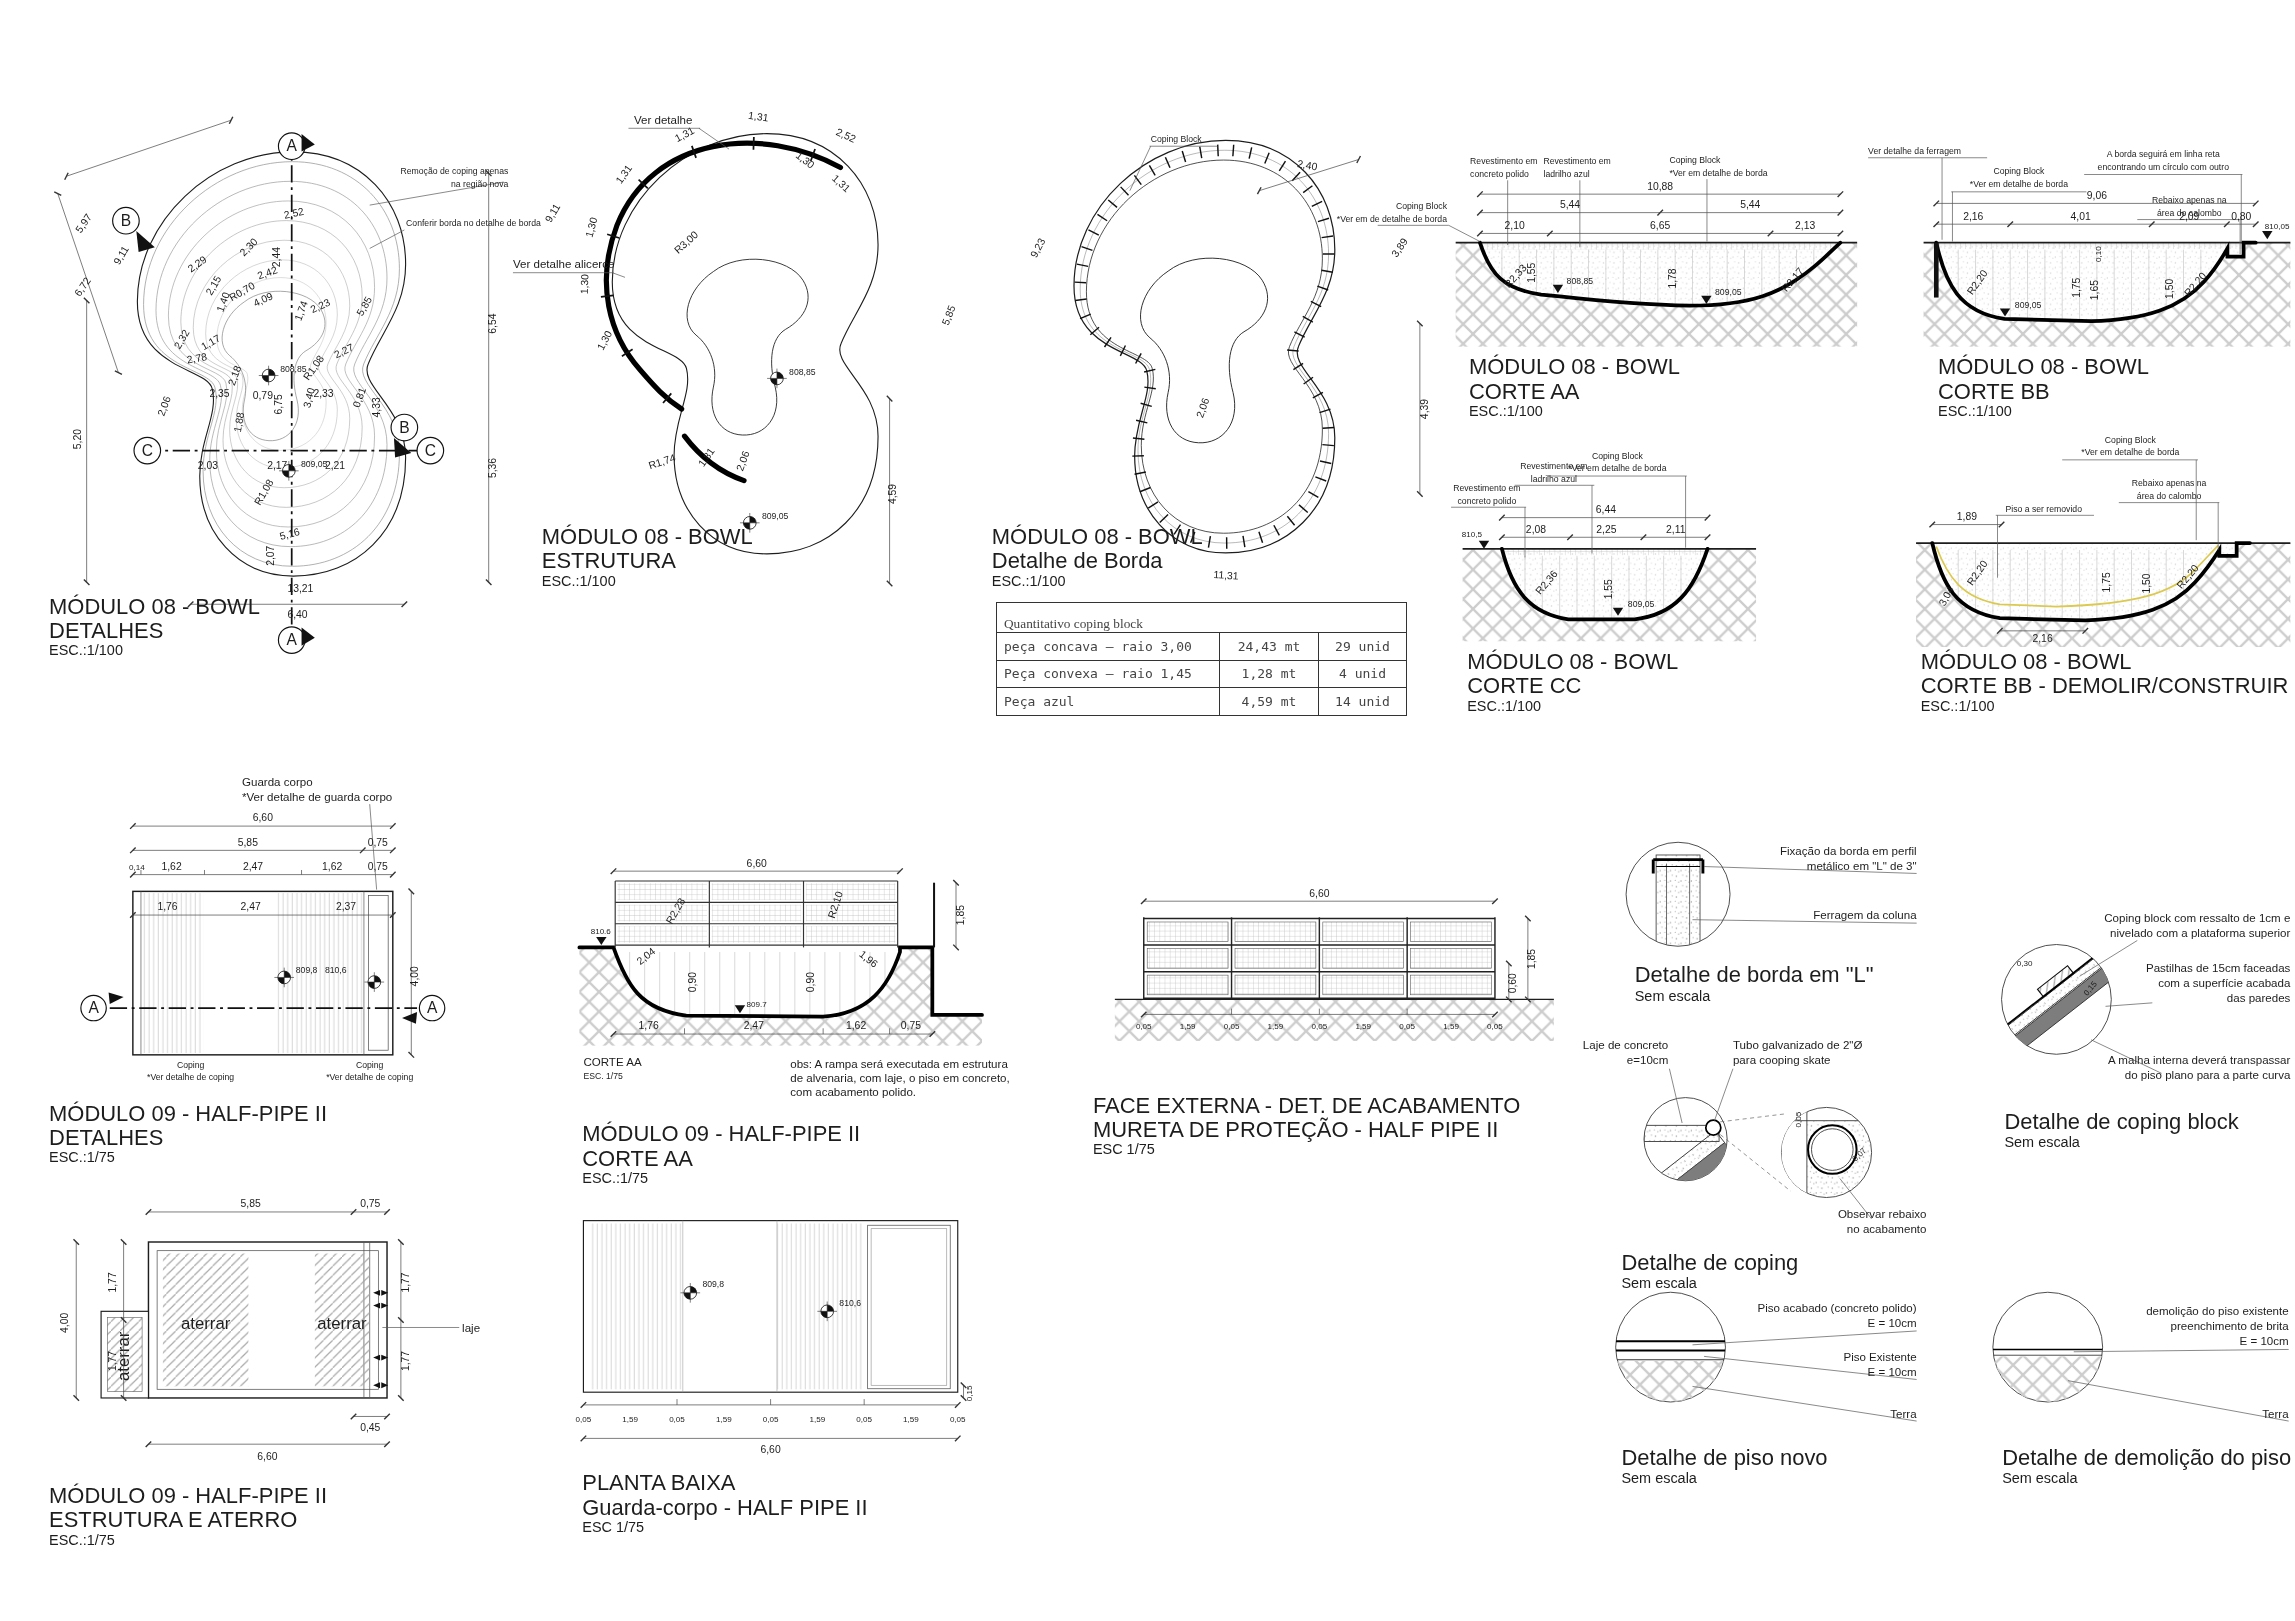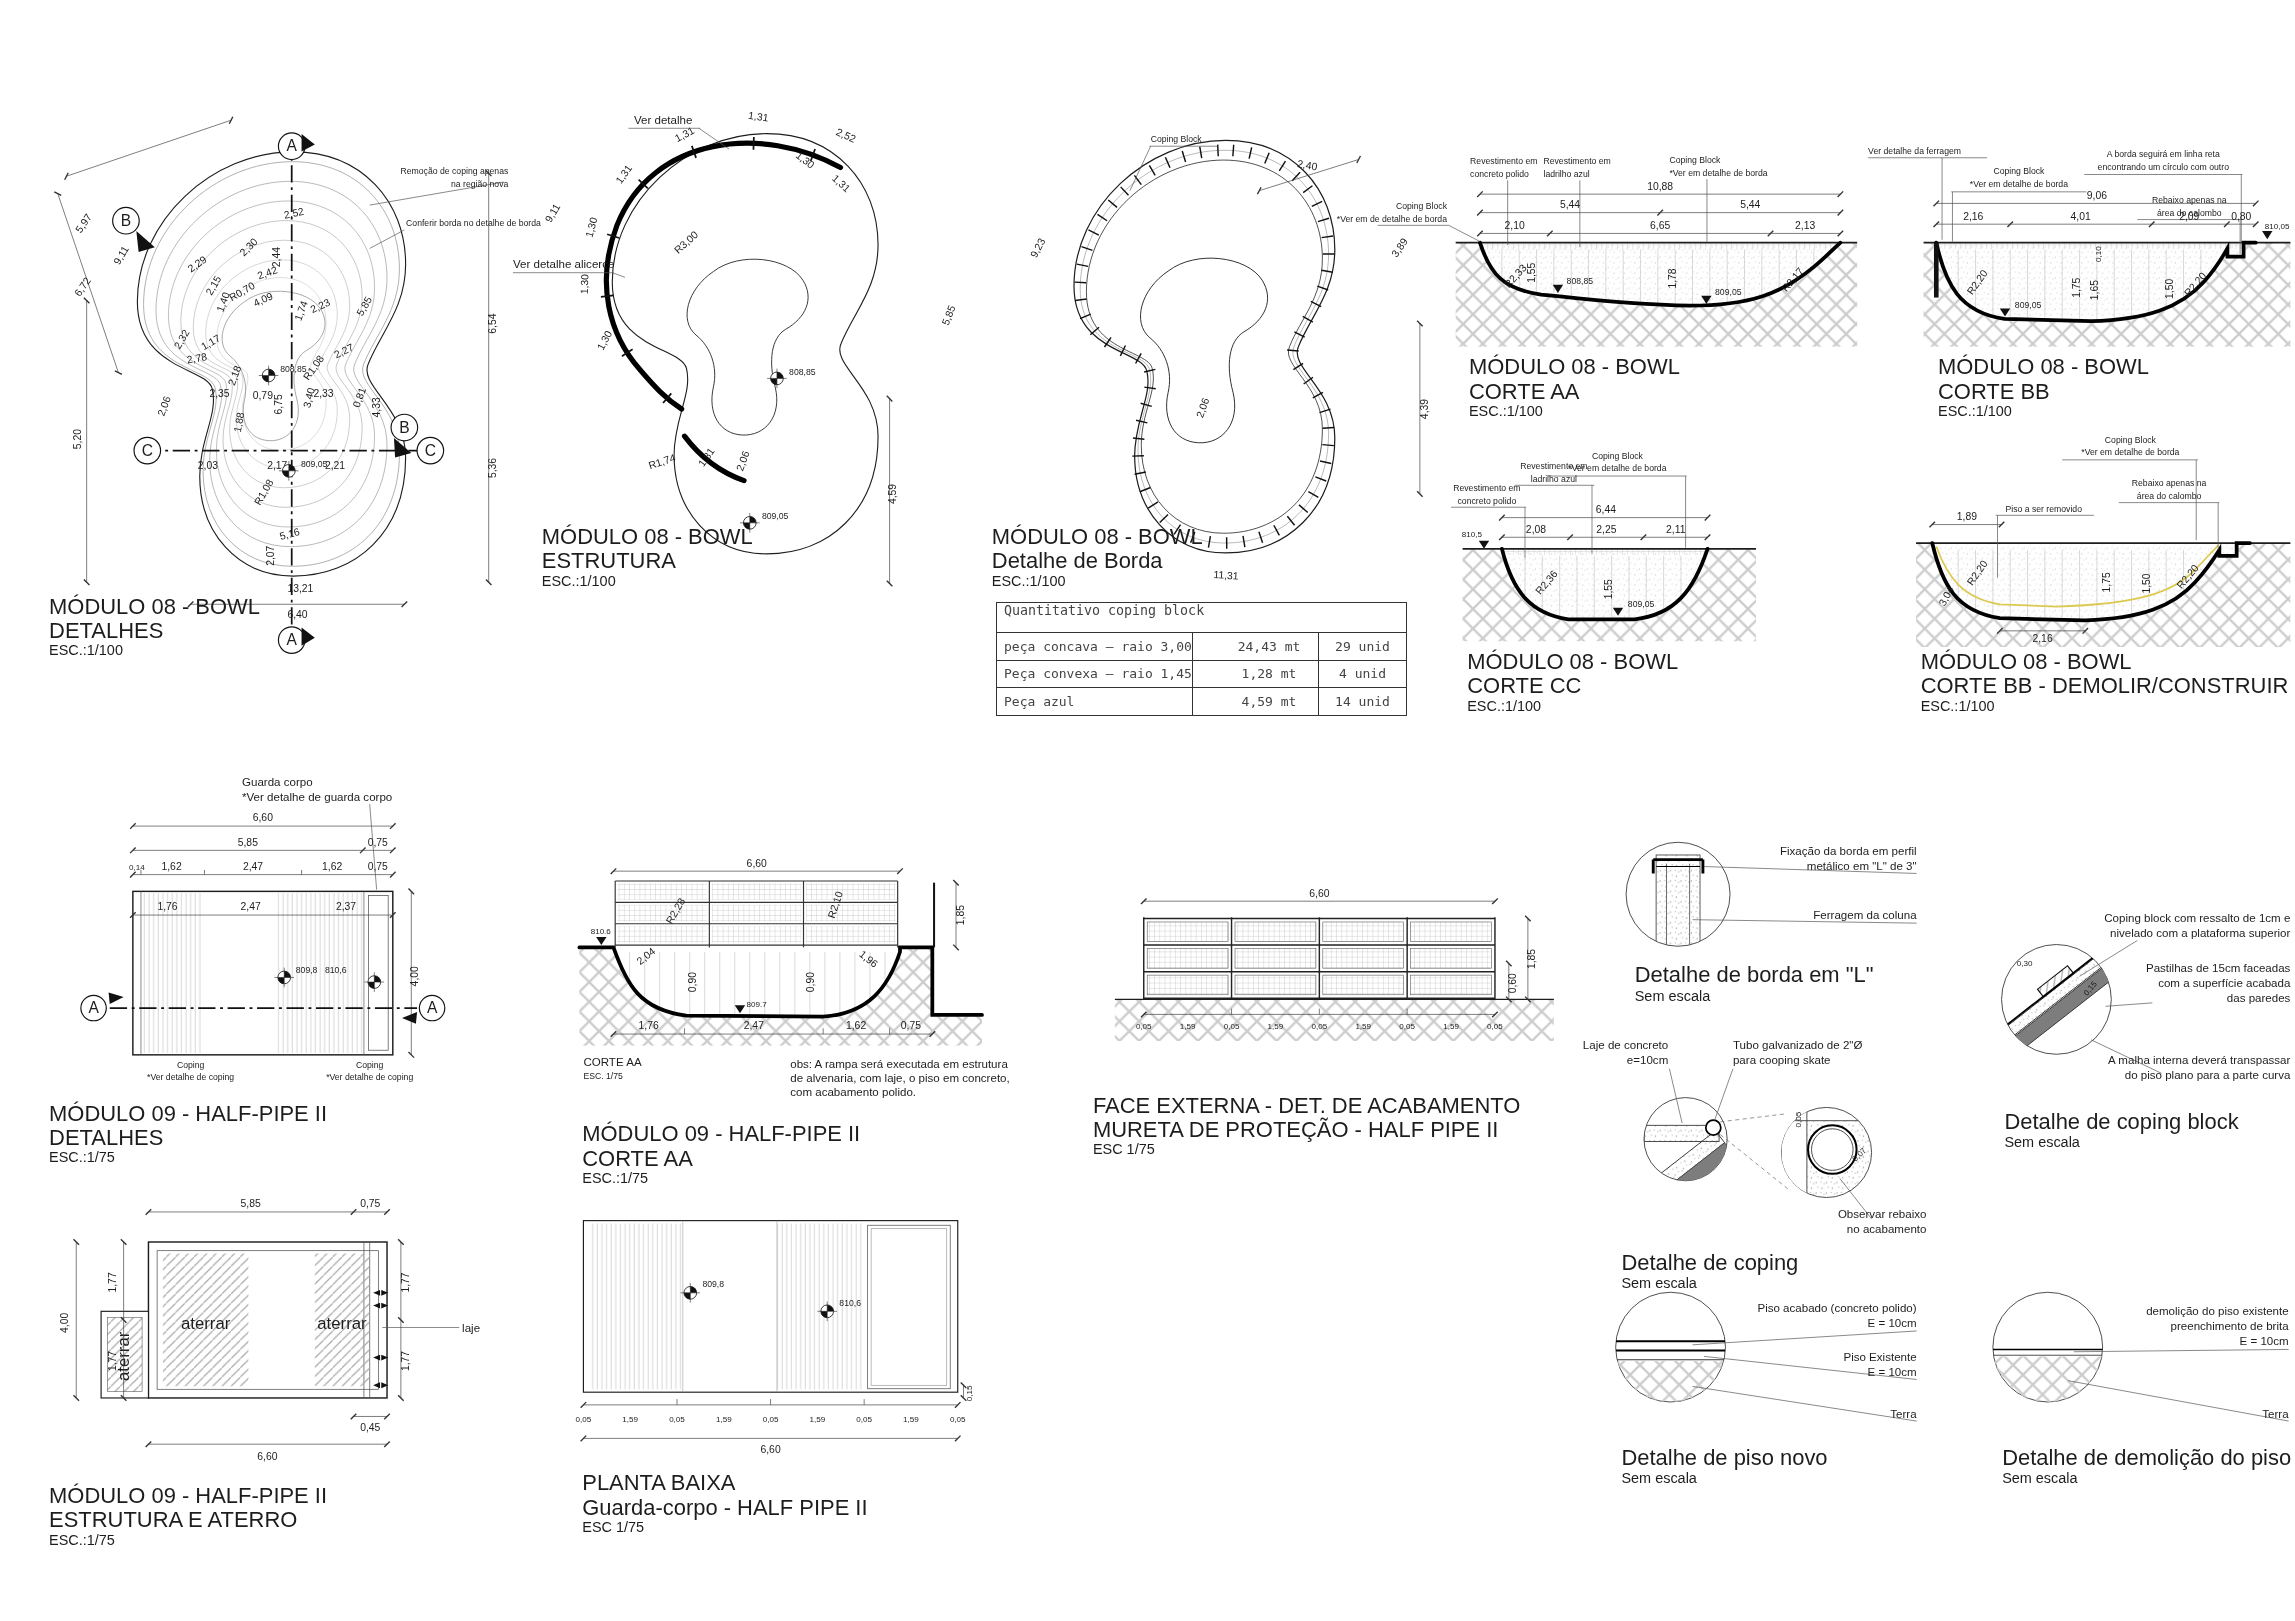--- a/index.html
+++ b/index.html
@@ -18,23 +18,23 @@
   .ln{stroke:#1d1d1d;stroke-width:2;fill:none;}
   .lnk{stroke:#000;stroke-width:6.5;fill:none;stroke-linecap:round;}
   .lt{stroke:#555;stroke-width:1.2;fill:none;}
   .dl{stroke:#444;stroke-width:1.2;fill:none;}
   .ct{stroke:#9a9a9a;stroke-width:1.3;fill:none;}
   .cl{stroke:#111;stroke-width:3;fill:none;stroke-dasharray:30 8 5 8;}
   
   .qtable{position:absolute;left:996px;top:602px;width:409px;border:1.2px solid #333;
           font-family:"DejaVu Sans Mono",monospace;color:#444;background:#fff;}
   .qtable .trow{display:flex;border-top:1.2px solid #333;height:26.6px;align-items:center;font-size:13px;}
-  .qtable .thead{border-top:none;height:29px;display:flex;align-items:flex-start;font-size:13.3px;}
+  .qtable .thead{border-top:none;height:29px;display:flex;align-items:flex-end;font-size:13.3px;font-family:Liberation Serif, serif;}
   .qtable .c1{flex:1;padding-left:7px;}
-  .qtable .c2{width:98px;text-align:center;border-left:1.2px solid #333;align-self:stretch;display:flex;align-items:center;justify-content:center;padding-left:27px;}
+  .qtable .c2{width:98px;text-align:center;border-left:1.2px solid #333;align-self:stretch;display:flex;align-items:center;justify-content:center;}
   .qtable .c3{width:87px;text-align:center;border-left:1.2px solid #333;align-self:stretch;display:flex;align-items:center;justify-content:center;}
 </style>
 </head>
 <body>
 
 <div class="sheet">
 <svg width="2295" height="1621" viewBox="0 0 3973 2806">
 <defs>
   <path id="blob" d="M 250 10 C 360 10 430 90 430 190 C 430 260 390 300 370 350 C 355 385 430 420 430 500 C 430 620 350 690 250 690 C 160 690 100 620 100 530 C 100 470 130 430 120 390 C 112 355 0 360 0 250 C 0 120 120 10 250 10 Z"></path>
   <path id="isle" d="M -55 -115 C -10 -150 75 -140 100 -100 C 120 -68 105 -35 70 -15 C 45 0 40 40 52 85 C 64 135 35 170 -5 168 C -45 166 -65 130 -55 85 C -47 50 -60 15 -85 -5 C -115 -30 -100 -85 -55 -115 Z"></path>

